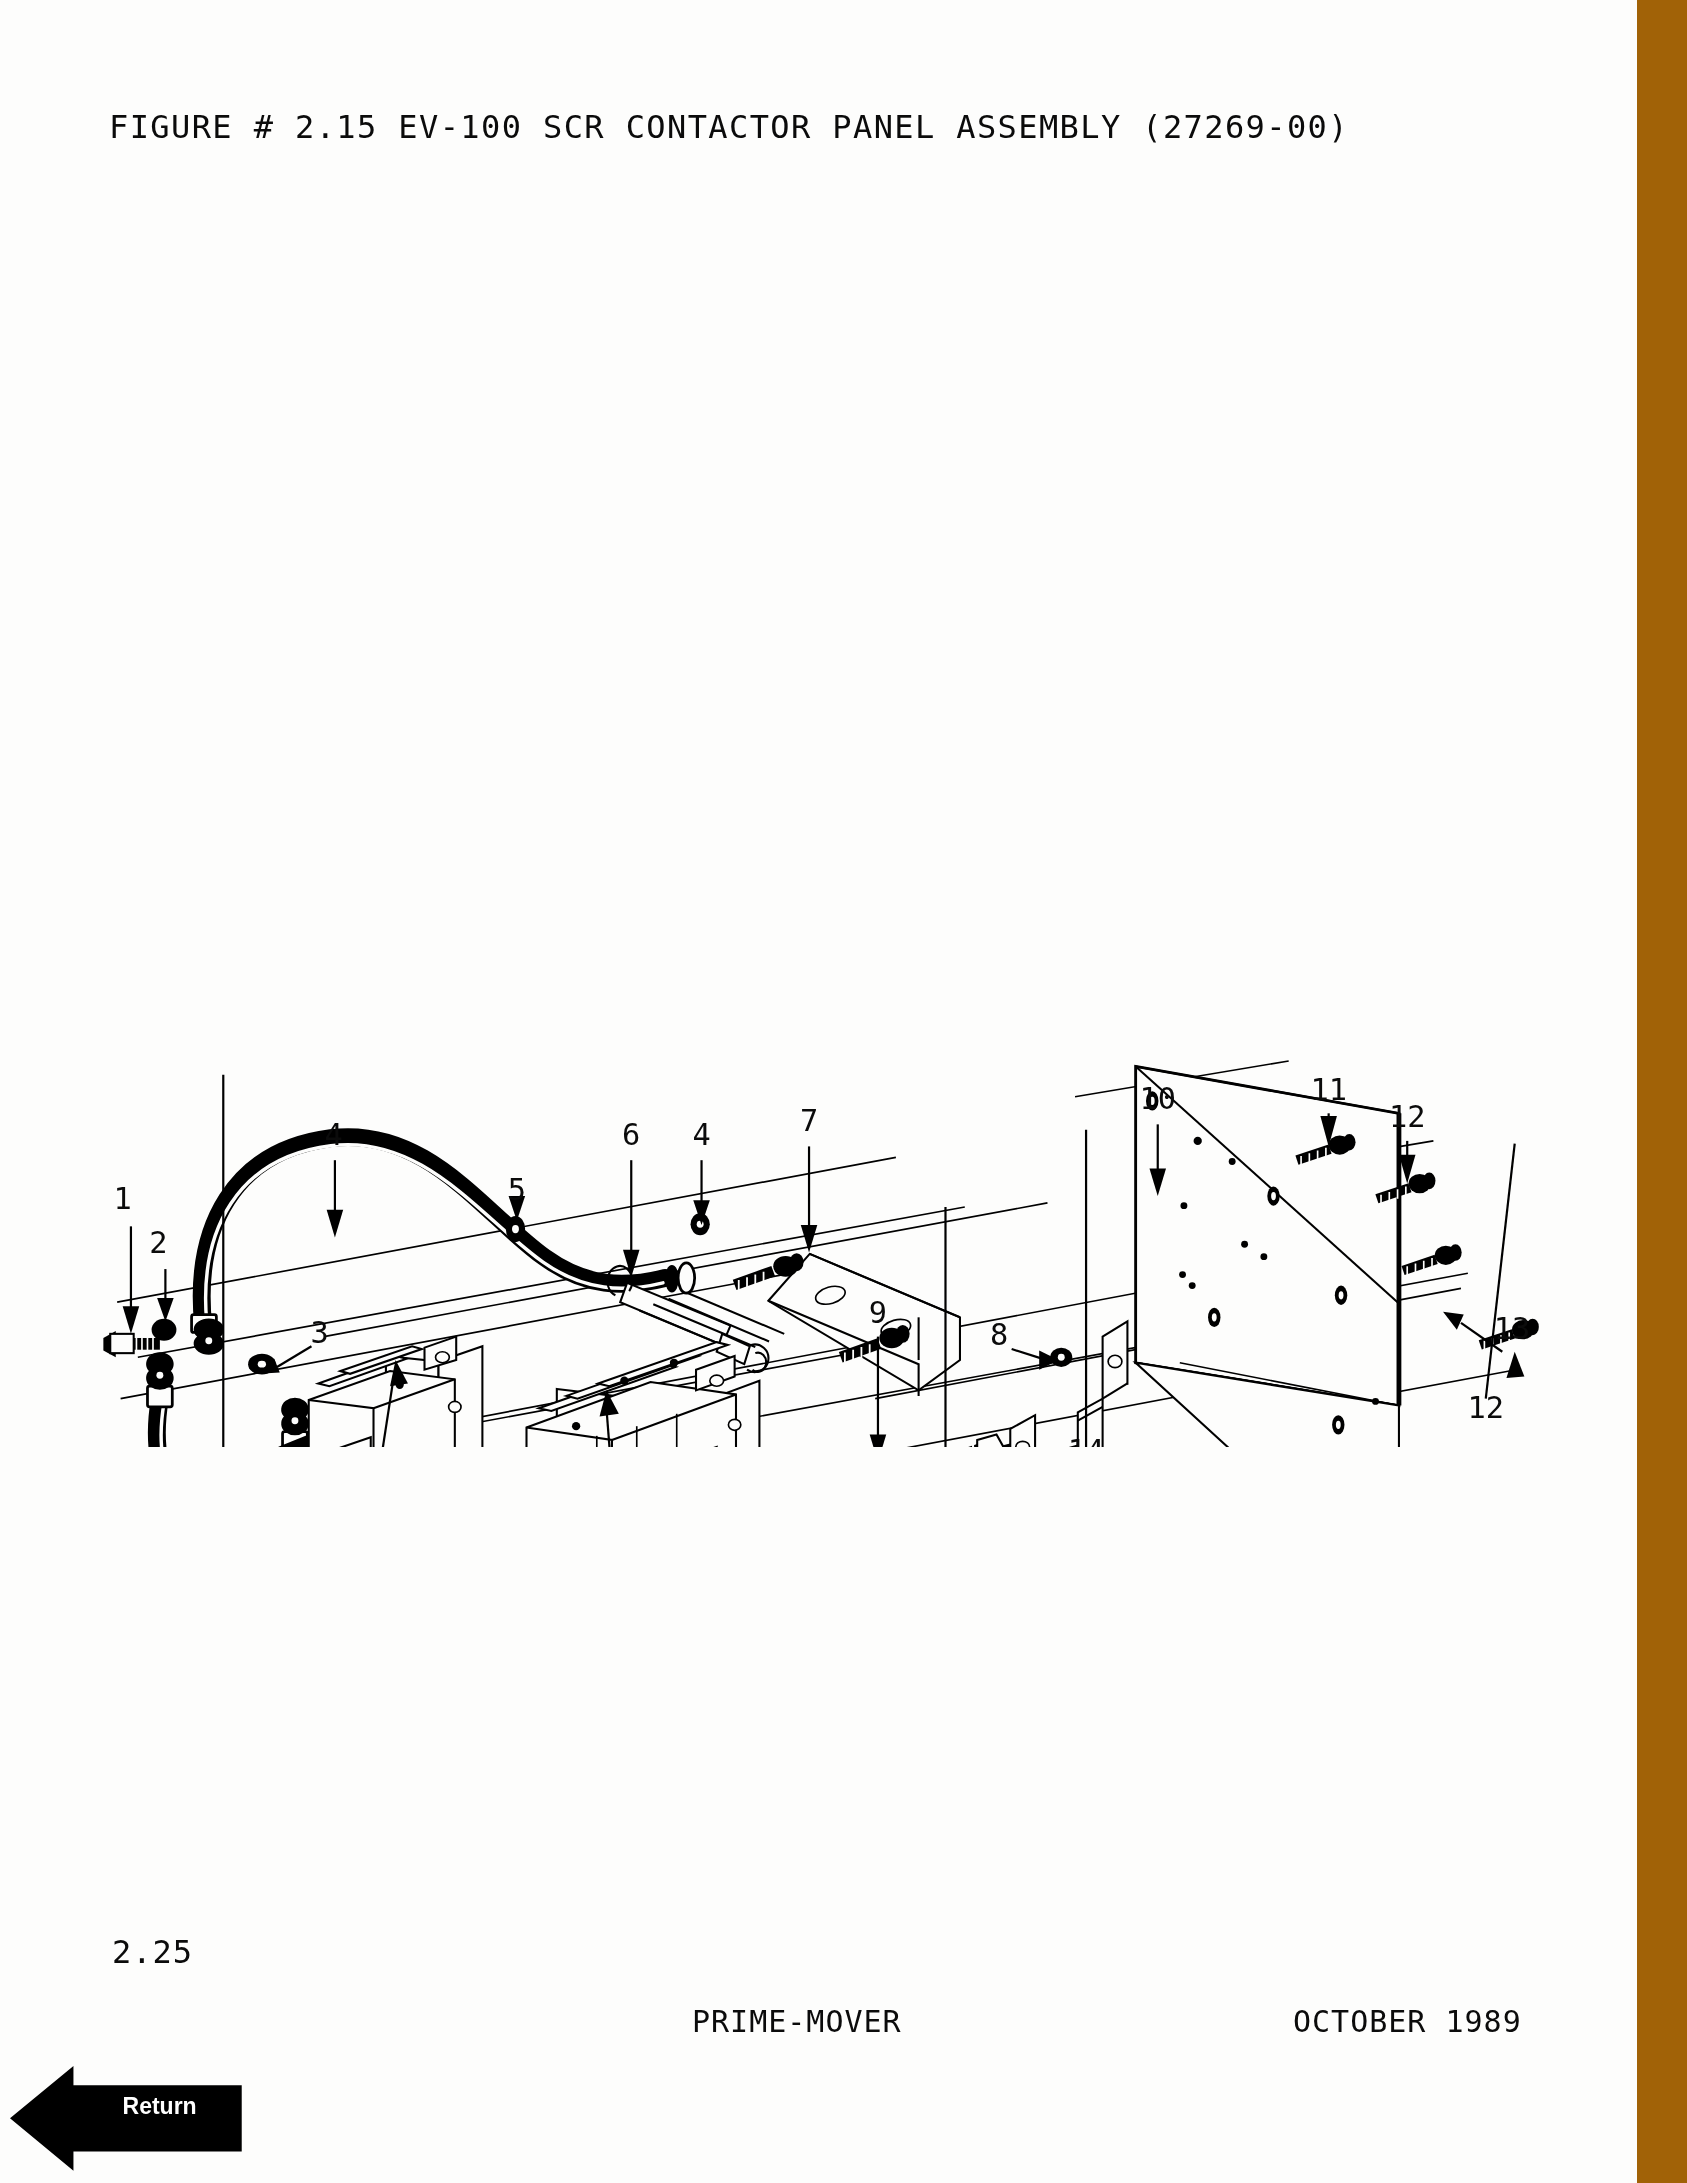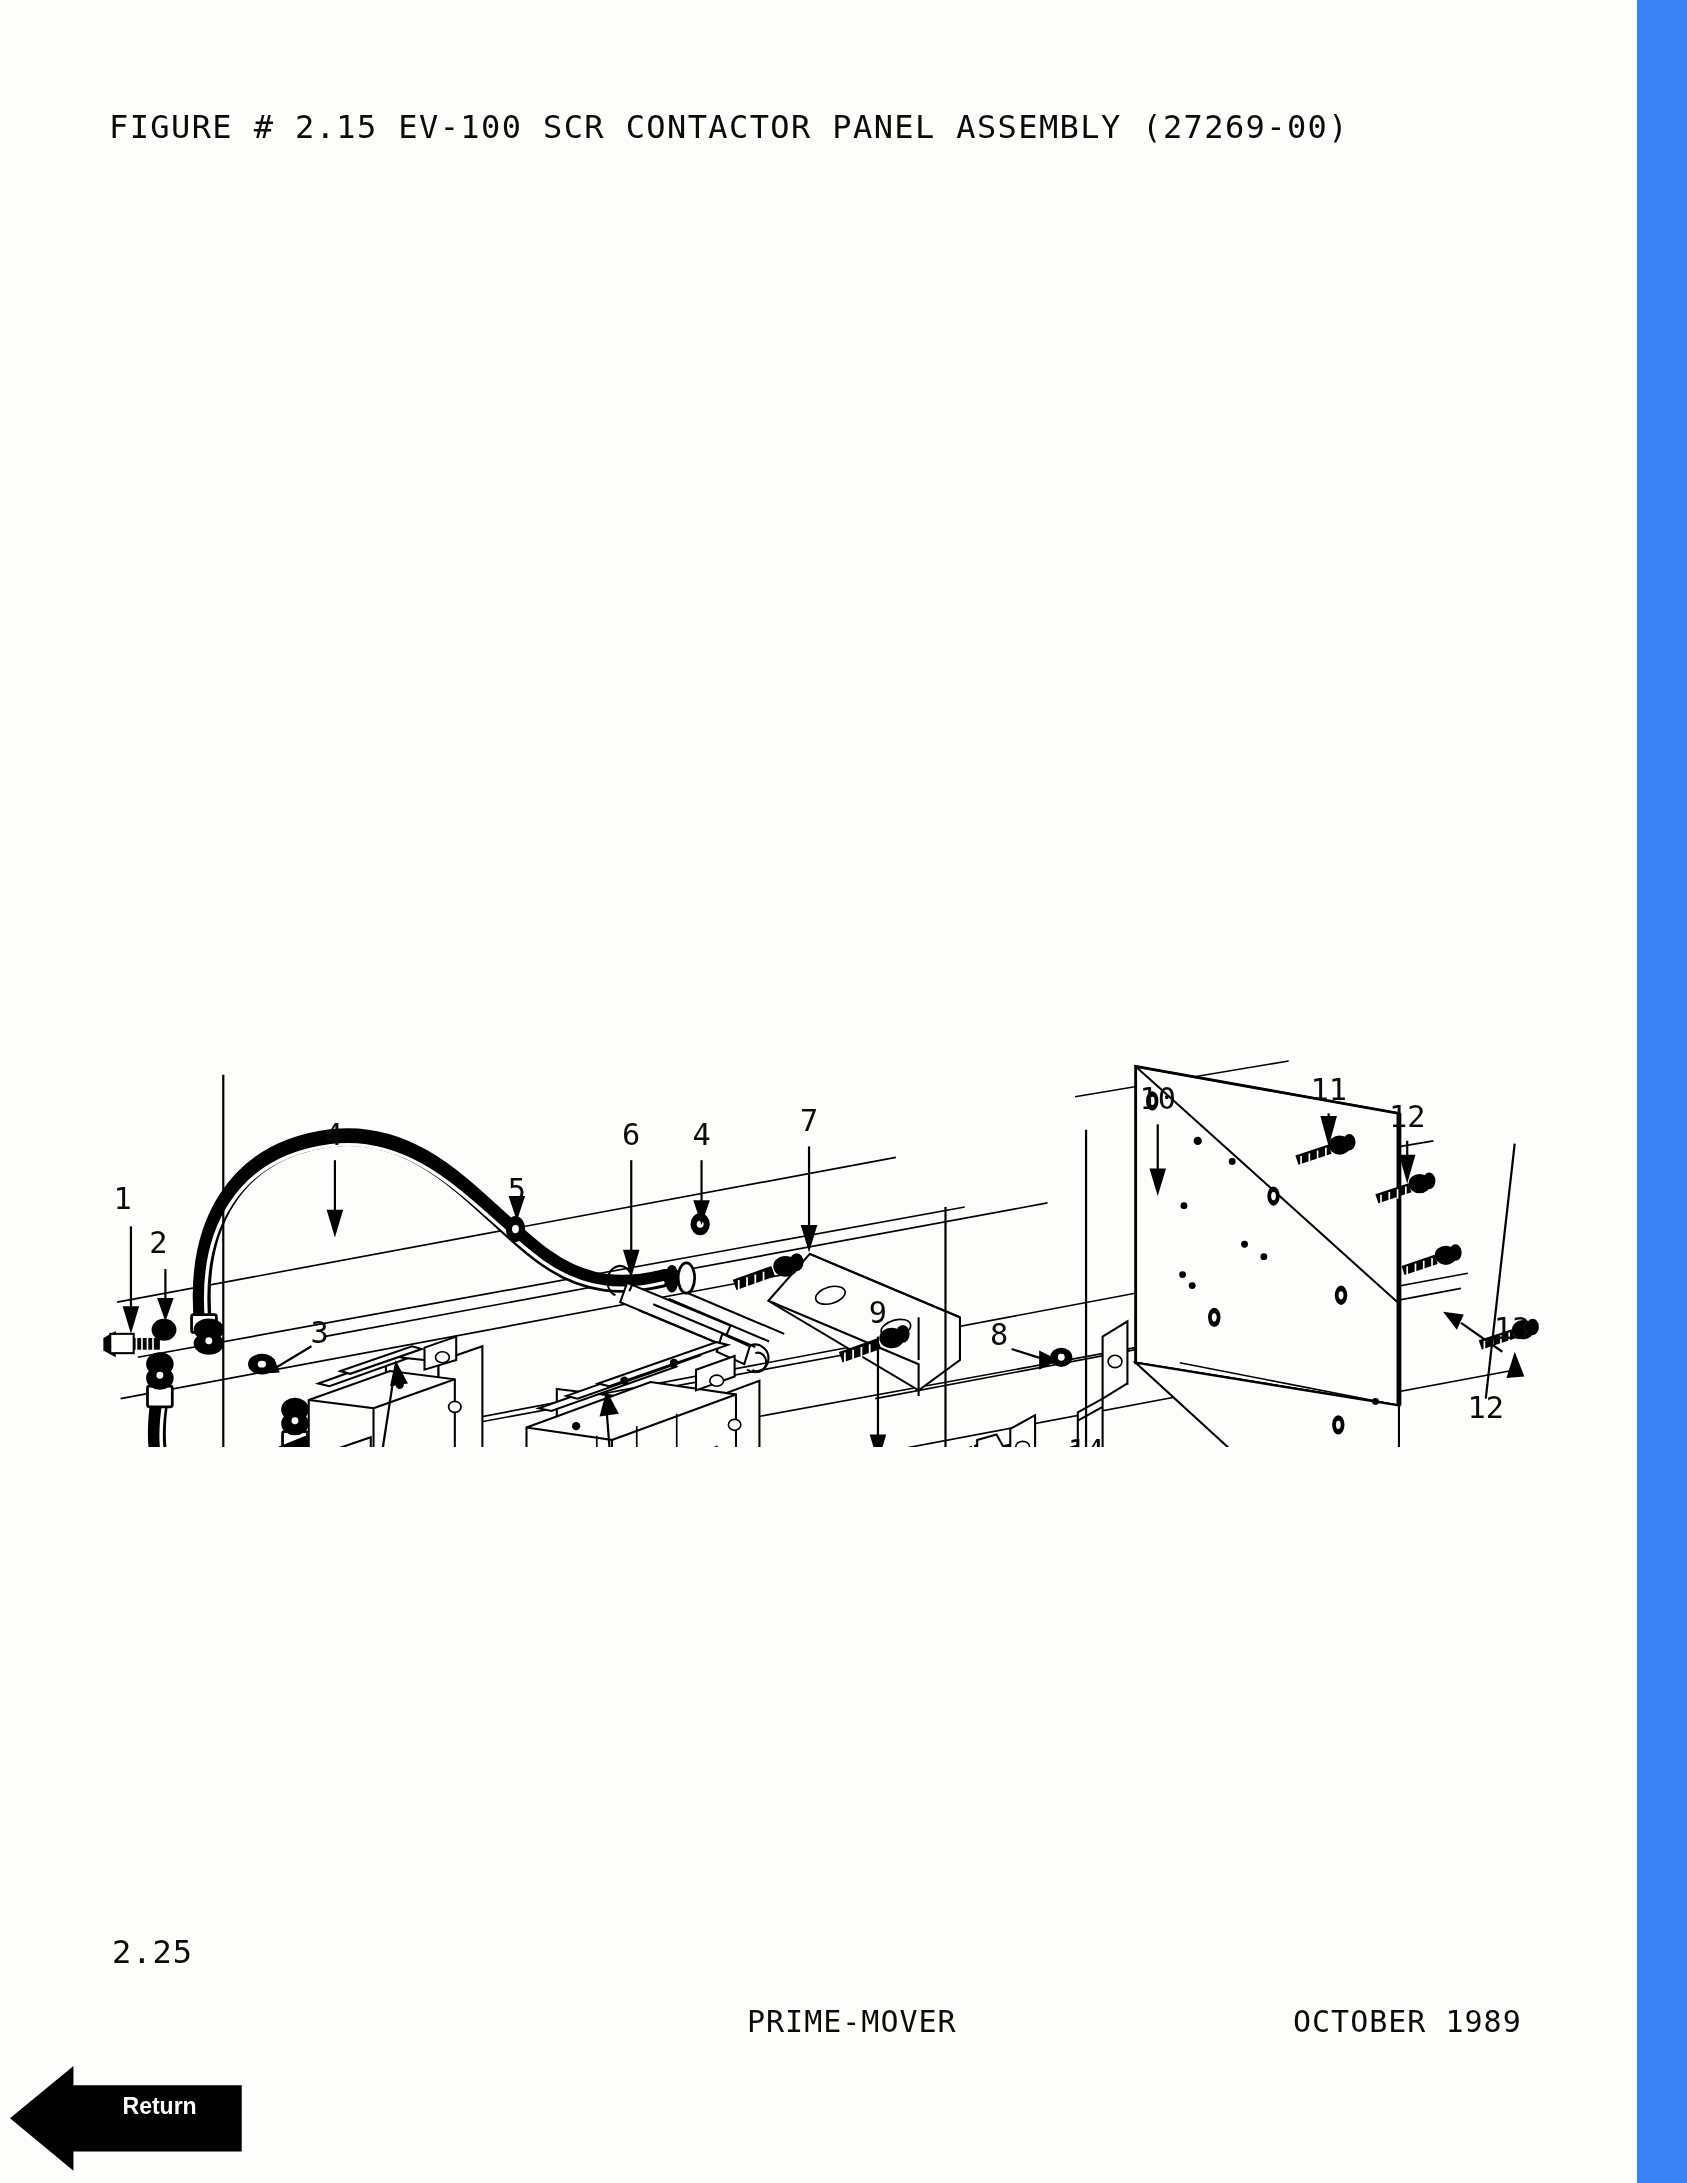--- a/index.html
+++ b/index.html
@@ -8,21 +8,21 @@
     padding: 0;
     background: #ffffff;
   }
   body {
     font-family: "DejaVu Sans Mono", "Liberation Mono", monospace;
   }
   #page {
     position: relative;
     width: 1687px;
     height: 2183px;
-    background: #3b82f6;
+    background: #a16207;
     overflow: hidden;
   }
   #paper {
     position: absolute;
     left: 0; top: 0;
     width: 1637px;
     height: 2183px;
     background: #fdfdfc;
   }
   .txt {
@@ -45,21 +45,21 @@
     letter-spacing: 1.4px;
     font-weight: 500;
   }
   #footer-page {
     left: 112px;
     top: 1933px;
     font-size: 32px;
     letter-spacing: 1px;
   }
   #footer-center {
-    left: 747px;
+    left: 692px;
     top: 2004px;
     font-size: 30px;
     letter-spacing: 1px;
   }
   #footer-right {
     left: 1293px;
     top: 2004px;
     font-size: 30px;
     letter-spacing: 1px;
   }

